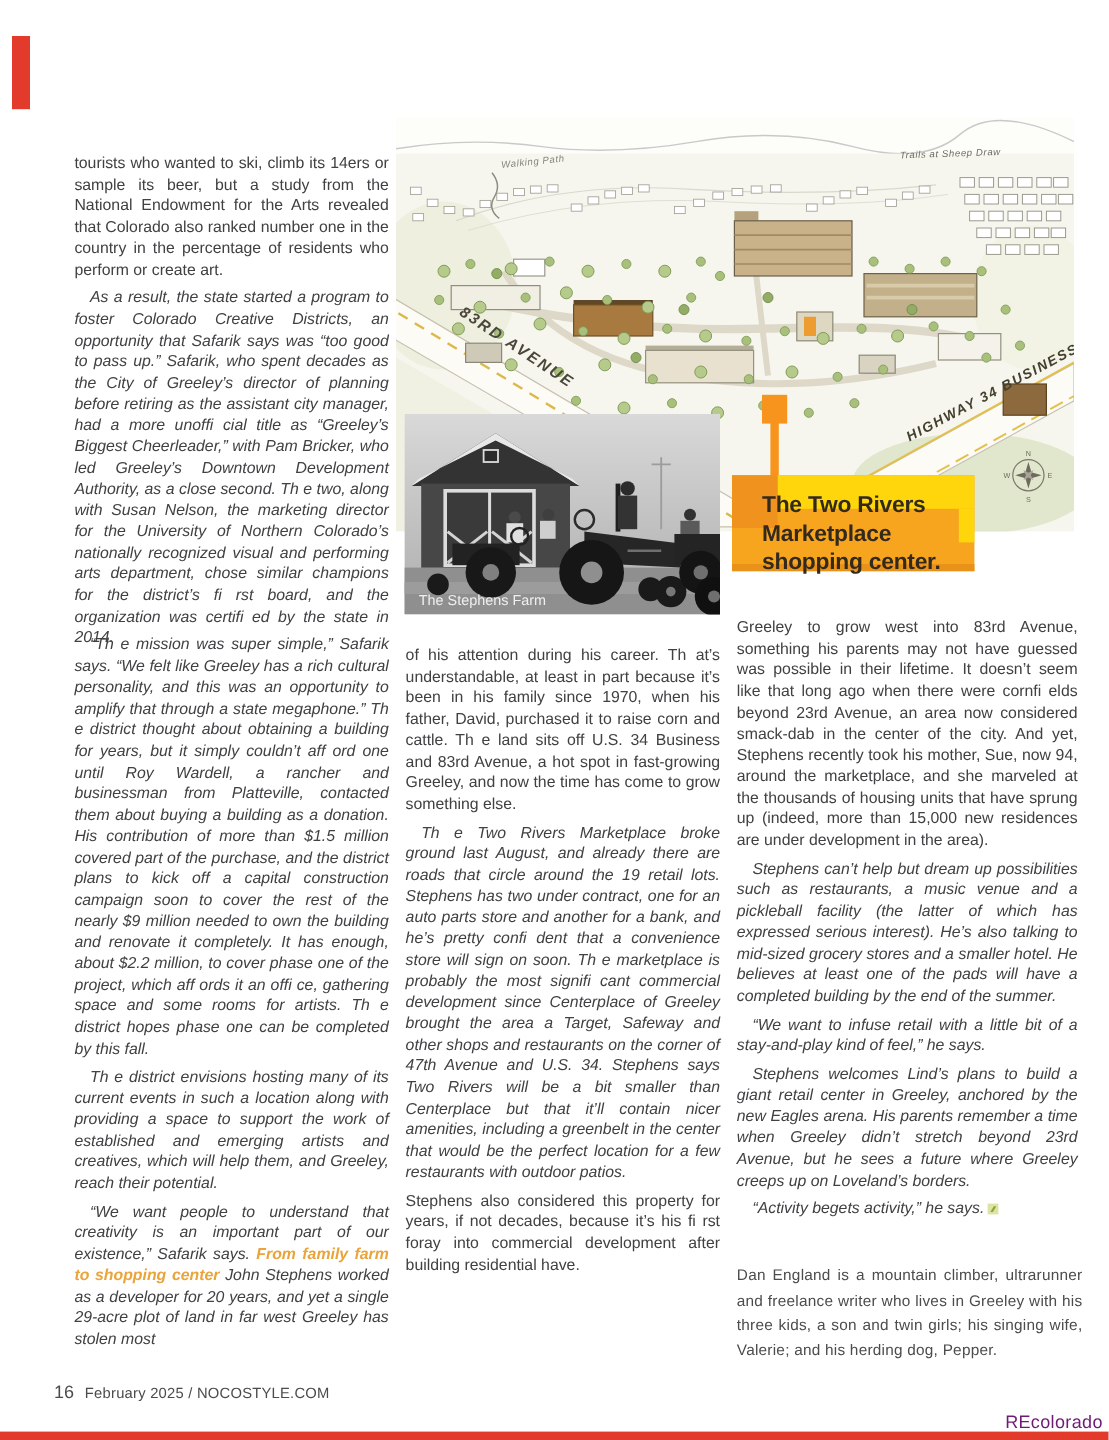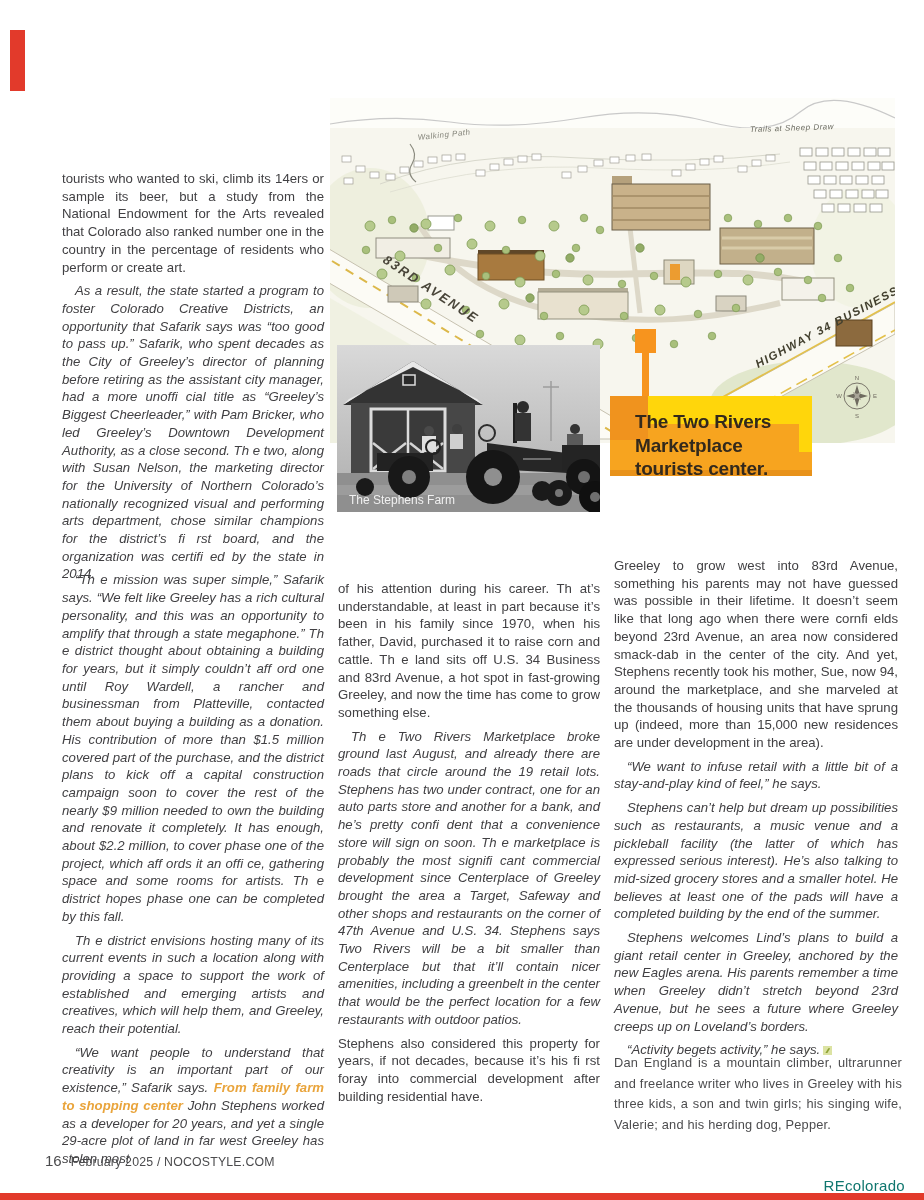--- a/index.html
+++ b/index.html
@@ -6,21 +6,21 @@
   .page {
     position:relative; width:924px; height:1200px; margin:0 auto;
     background:#ffffff; overflow:hidden;
     font-family:"Liberation Sans", sans-serif;
   }
   
   .red-tab { position:absolute; left:10px; top:30px; width:15px; height:61px; background:#e23a2b; }
   .red-bottom { position:absolute; left:0; bottom:0; width:924px; height:7px; background:#e23a2b; }
 
   
-  .col { position:absolute; text-align:justify; color:#414043; font-size:13.2px; line-height:17.7px;margin-top:43px; }
+  .col { position:absolute; text-align:justify; color:#414043; font-size:13.2px; line-height:17.7px; }
   .col-left  { left:62px;  top:127px; width:262px; }
   .col-mid   { left:338px; top:537px; width:262px; }
   .col-right { left:614px; top:514px; width:284px; }
   .col p { margin:0 0 6px 0; }
   .col p.ind { text-indent:13px;font-style:italic; }
   .col p.overlap { margin-top:-17.7px; }
   .kicker { color:#e9a43b; font-weight:bold; }
   .endmark { display:inline-block; width:9px; height:9px; background:#dce3a3; margin-left:3px; position:relative; top:1px; }
   .endmark::after { content:""; position:absolute; left:2px; top:2px; width:5px; height:5px; background:#8fa234;
                     clip-path:polygon(0 100%,60% 0,100% 0,40% 100%); }
@@ -40,21 +40,21 @@
   .co-yellow-top { position:absolute; left:38px; right:0; top:0; height:28px; background:#ffd60b; }
   .co-yellow-right { position:absolute; right:0; top:28px; width:13px; height:28px; background:#ffd60b; }
   .co-square { position:absolute; left:0; top:0; width:38px; height:44px; background:#f0931e; }
   .co-text { position:absolute; left:25px; top:14px; font-weight:bold; font-size:19px; line-height:23.5px;
              color:#33291c; letter-spacing:-0.2px; }
 
   
   .footer { position:absolute; left:45px; top:1152px; color:#4b4b4d; }
   .footer .pg  { font-size:15px; }
   .footer .iss { font-size:12.3px; margin-left:9px; letter-spacing:.2px; }
-  .watermark { position:absolute; right:19px; top:1177px; font-size:15px; color:#0f766e; letter-spacing:.3px; }
+  .watermark { position:absolute; right:5px; top:1177px; font-size:15px; color:#701a75; letter-spacing:.3px; }
 </style>
 </head>
 <body>
 
 <div class="page">
 
   <div class="red-tab"></div>
 
   <div class="map">
     <svg viewBox="0 0 565 345" width="565" height="345" xmlns="http://www.w3.org/2000/svg">
@@ -327,42 +327,42 @@
   <div class="marker-stem"></div>
 
   <div class="callout">
     <div class="co-main"></div>
     <div class="co-yellow-top"></div>
     <div class="co-yellow-right"></div>
     <div class="co-square"></div>
     <div class="co-bottom"></div>
     <div class="co-text">
       <span>The Two Rivers Marketplace</span><br>
-      <span>tourists center.</span>
+      <span>shopping center.</span>
     </div>
   </div>
 
   <div class="col col-left">
     <p>tourists who wanted to ski, climb its 14ers or sample its beer, but a study from the National Endowment for the Arts revealed that Colorado also ranked number one in the country in the percentage of residents who perform or create art.</p>
     <p class="ind">As a result, the state started a program to foster Colorado Creative Districts, an opportunity that Safarik says was “too good to pass up.” Safarik, who spent decades as the City of Greeley’s director of planning before retiring as the assistant city manager, had a more unoffi cial title as “Greeley’s Biggest Cheerleader,” with Pam Bricker, who led Greeley’s Downtown Development Authority, as a close second. Th e two, along with Susan Nelson, the marketing director for the University of Northern Colorado’s nationally recognized visual and performing arts department, chose similar champions for the district’s fi rst board, and the organization was certifi ed by the state in 2014.</p>
     <p class="ind overlap">“Th e mission was super simple,” Safarik says. “We felt like Greeley has a rich cultural personality, and this was an opportunity to amplify that through a state megaphone.” Th e district thought about obtaining a building for years, but it simply couldn’t aff ord one until Roy Wardell, a rancher and businessman from Platteville, contacted them about buying a building as a donation. His contribution of more than $1.5 million covered part of the purchase, and the district plans to kick off a capital construction campaign soon to cover the rest of the nearly $9 million needed to own the building and renovate it completely. It has enough, about $2.2 million, to cover phase one of the project, which aff ords it an offi ce, gathering space and some rooms for artists. Th e district hopes phase one can be completed by this fall.</p>
     <p class="ind">Th e district envisions hosting many of its current events in such a location along with providing a space to support the work of established and emerging artists and creatives, which will help them, and Greeley, reach their potential.</p>
     <p class="ind"><span>“We want people to understand that creativity is an important part of our existence,” Safarik says. </span><span class="kicker">From family farm to shopping center</span><span> John Stephens worked as a developer for 20 years, and yet a single 29-acre plot of land in far west Greeley has stolen most</span></p>
   </div>
 
   <div class="col col-mid">
     <p>of his attention during his career. Th at’s understandable, at least in part because it’s been in his family since 1970, when his father, David, purchased it to raise corn and cattle. Th e land sits off U.S. 34 Business and 83rd Avenue, a hot spot in fast-growing Greeley, and now the time has come to grow something else.</p>
     <p class="ind">Th e Two Rivers Marketplace broke ground last August, and already there are roads that circle around the 19 retail lots. Stephens has two under contract, one for an auto parts store and another for a bank, and he’s pretty confi dent that a convenience store will sign on soon. Th e marketplace is probably the most signifi cant commercial development since Centerplace of Greeley brought the area a Target, Safeway and other shops and restaurants on the corner of 47th Avenue and U.S. 34. Stephens says Two Rivers will be a bit smaller than Centerplace but that it’ll contain nicer amenities, including a greenbelt in the center that would be the perfect location for a few restaurants with outdoor patios.</p>
     <p>Stephens also considered this property for years, if not decades, because it’s his fi rst foray into commercial development after building residential have.</p>
   </div>
 
   <div class="col col-right">
     <p>Greeley to grow west into 83rd Avenue, something his parents may not have guessed was possible in their lifetime. It doesn’t seem like that long ago when there were cornfi elds beyond 23rd Avenue, an area now considered smack-dab in the center of the city. And yet, Stephens recently took his mother, Sue, now 94, around the marketplace, and she marveled at the thousands of housing units that have sprung up (indeed, more than 15,000 new residences are under development in the area).</p>
+    <p class="ind">Stephens can’t help but dream up possibilities such as restaurants, a music venue and a pickleball facility (the latter of which has expressed serious interest). He’s also talking to mid-sized grocery stores and a smaller hotel. He believes at least one of the pads will have a completed building by the end of the summer.</p>
     <p class="ind">“We want to infuse retail with a little bit of a stay-and-play kind of feel,” he says.</p>
-    <p class="ind">Stephens can’t help but dream up possibilities such as restaurants, a music venue and a pickleball facility (the latter of which has expressed serious interest). He’s also talking to mid-sized grocery stores and a smaller hotel. He believes at least one of the pads will have a completed building by the end of the summer.</p>
     <p class="ind">Stephens welcomes Lind’s plans to build a giant retail center in Greeley, anchored by the new Eagles arena. His parents remember a time when Greeley didn’t stretch beyond 23rd Avenue, but he sees a future where Greeley creeps up on Loveland’s borders.</p>
     <p class="ind"><span>“Activity begets activity,” he says.</span><span class="endmark"></span></p>
   </div>
 
   <div class="bio">Dan England is a mountain climber, ultrarunner and freelance writer who lives in Greeley with his three kids, a son and twin girls; his singing wife, Valerie; and his herding dog, Pepper.</div>
 
   <div class="footer">
     <span class="pg">16</span><span class="iss">February 2025 / NOCOSTYLE.COM</span>
   </div>
 

